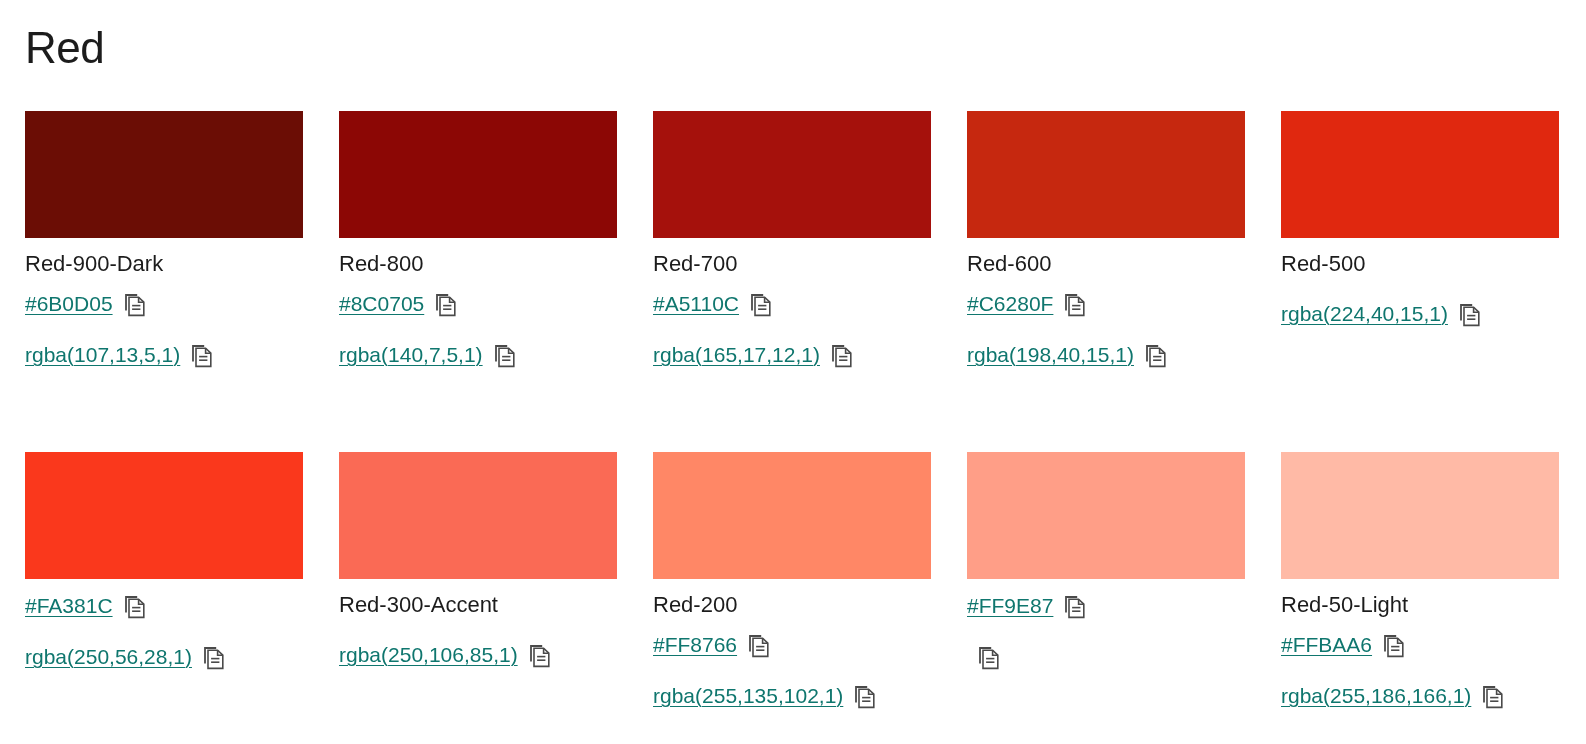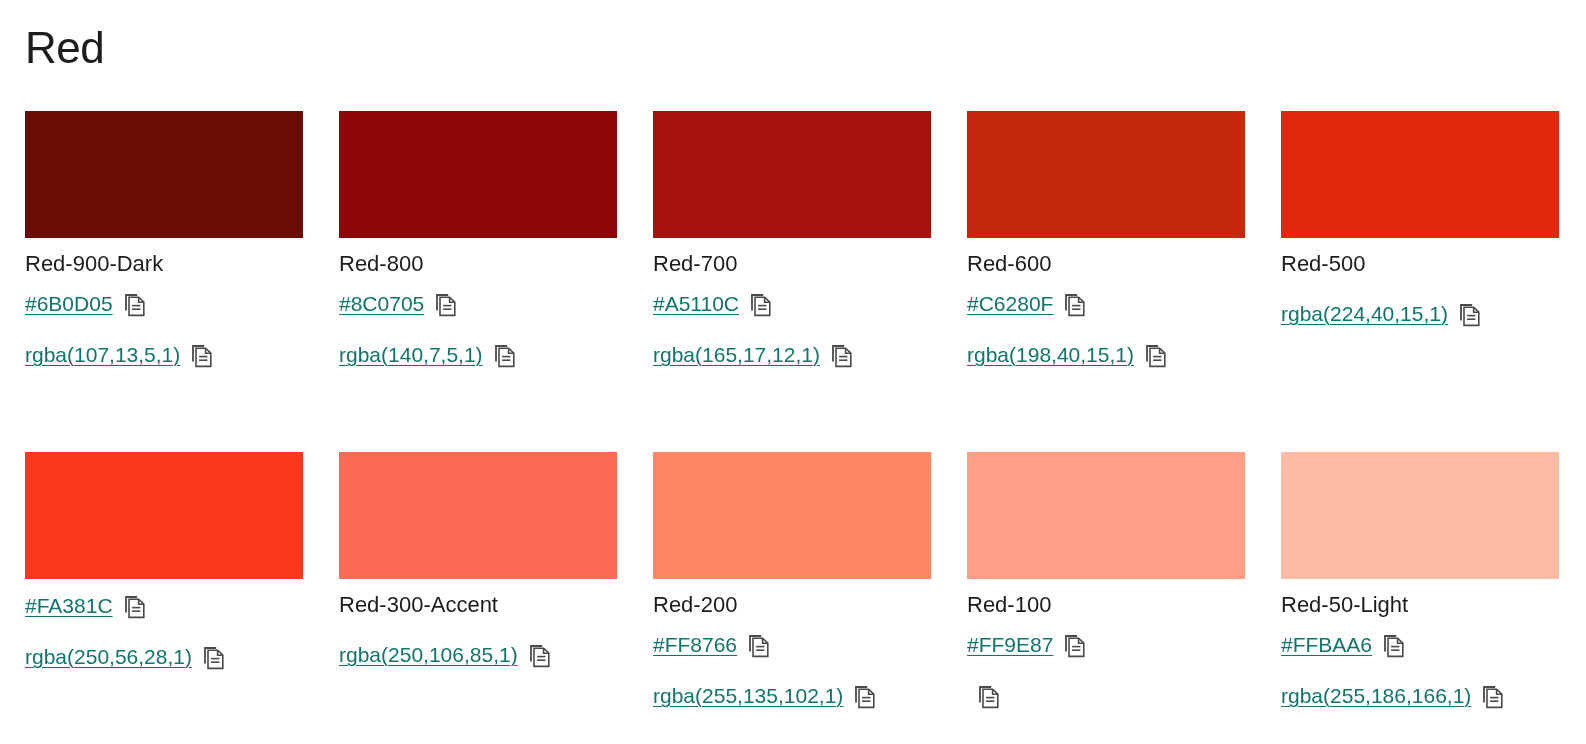--- a/index.html
+++ b/index.html
@@ -313,21 +313,20 @@
           <path d="M14.6 4.2 V9.2 H19.8" fill="none" stroke="#4A4A4A" stroke-width="1.6"></path>
           <path d="M8.1 12.6 H16.4" stroke="#4A4A4A" stroke-width="1.6"></path>
           <path d="M8.1 16.2 H16.4" stroke="#4A4A4A" stroke-width="1.6"></path>
         </svg>
       </span>
     </div>
   </div>
 
   <div class="swatch-card">
     <div class="swatch-chip" style="background-color: rgb(255, 158, 135);"></div>
-    <div class="swatch-name">Red-100</div>
     <div class="value-row hex-row">
       <span class="value-text">#FF9E87</span>
       <span class="copy-icon">
         <svg viewBox="0 0 22 24" xmlns="http://www.w3.org/2000/svg">
           <path d="M1.1 1.1 H13.2 V3.0 H2.9 V17.4 H1.1 Z" fill="#4A4A4A"></path>
           <path d="M5.0 4.2 H14.6 L19.8 9.2 V22.4 H5.0 Z" fill="none" stroke="#4A4A4A" stroke-width="1.6"></path>
           <path d="M14.6 4.2 V9.2 H19.8" fill="none" stroke="#4A4A4A" stroke-width="1.6"></path>
           <path d="M8.1 12.6 H16.4" stroke="#4A4A4A" stroke-width="1.6"></path>
           <path d="M8.1 16.2 H16.4" stroke="#4A4A4A" stroke-width="1.6"></path>
         </svg>

